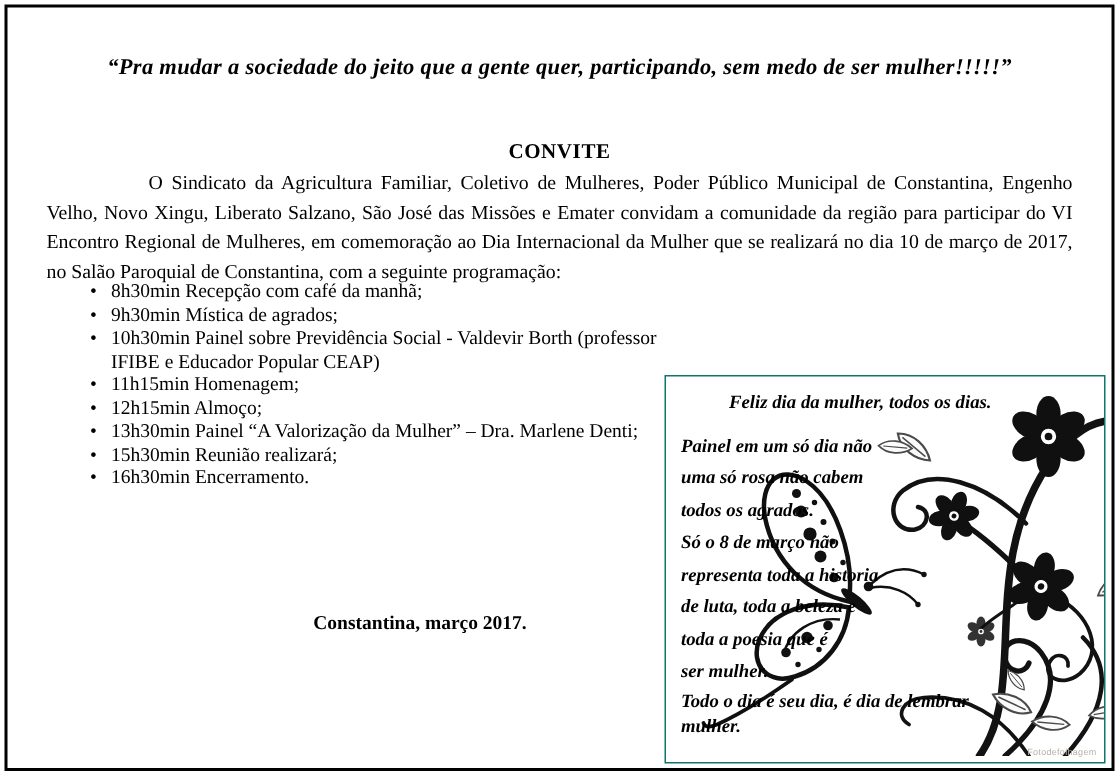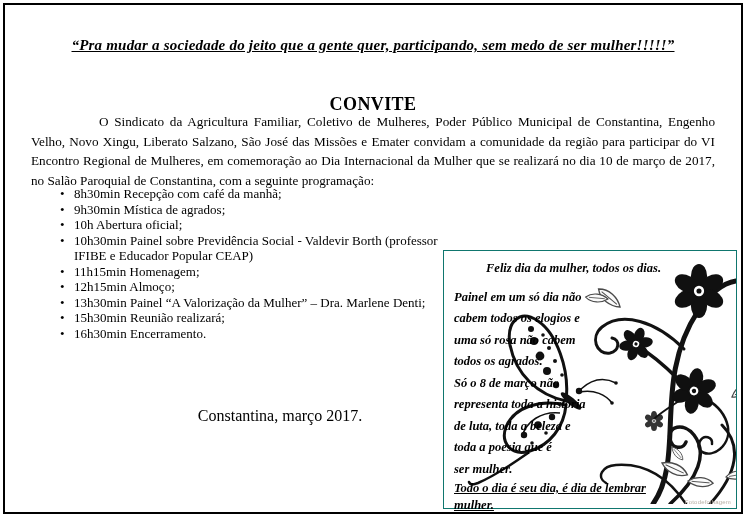--- a/index.html
+++ b/index.html
@@ -19,28 +19,27 @@
     pointer-events:none;
   }
   .hquote{
     position:absolute;
     top:37px;left:38px;right:38px;
     text-align:center;
     font-size:15px;
     font-weight:bold;
     font-style:italic;
     letter-spacing:.2px;
-    text-decoration:underline;
   }
   .title{
     position:absolute;
     top:94px;left:0;width:746px;
     text-align:center;
     font-weight:bold;
-    font-size:18px;
+    font-size:14px;
     letter-spacing:.4px;
   }
   .bodytext{
     position:absolute;
     top:112px;left:31px;width:684px;
     margin:0;
     font-size:13.2px;
     line-height:19.5px;
     text-align:justify;
     text-indent:68px;
@@ -59,22 +58,22 @@
   }
   .sched li::before{
     content:"\2022";
     position:absolute;
     left:0;top:0;
   }
   .dateline{
     position:absolute;
     top:407px;left:30px;width:500px;
     text-align:center;
-    font-weight:normal;
-    font-size:16px;
+    font-weight:bold;
+    font-size:13px;
   }
   .qbox{
     position:absolute;
     left:443px;top:250px;
     width:294px;height:259px;
     border:1px solid #0f766e;
     box-sizing:border-box;
     background:#fff;
   }
   .qbox svg{
@@ -94,21 +93,20 @@
     line-height:21.5px;
     white-space:nowrap;
   }
   .qfirst{
     padding-left:32px;
     margin-bottom:7px;
   }
   .qlast{
     line-height:17px;
     white-space:normal;
-    text-decoration:underline;
   }
   .wmark{
     position:absolute;
     right:5px;bottom:3px;
     z-index:3;
     font-family:"Liberation Sans", sans-serif;
     font-size:6px;
     color:#b8b0a6;
     letter-spacing:.2px;
   }
@@ -122,21 +120,20 @@
 
   <div class="hquote">“Pra mudar a sociedade do jeito que a gente quer, participando, sem medo de ser mulher!!!!!”</div>
 
   <div class="title">CONVITE</div>
 
   <p class="bodytext">O Sindicato da Agricultura Familiar, Coletivo de Mulheres, Poder Público Municipal de Constantina, Engenho Velho, Novo Xingu, Liberato Salzano, São José das Missões e Emater convidam a comunidade da região para participar do VI Encontro Regional de Mulheres, em comemoração ao Dia Internacional da Mulher que se realizará no dia 10 de março de 2017, no Salão Paroquial de Constantina, com a seguinte programação:</p>
 
   <ul class="sched">
     <li>8h30min Recepção com café da manhã;</li>
     <li>9h30min Mística de agrados;</li>
-    <li>10h Abertura oficial;</li>
     <li>10h30min Painel sobre Previdência Social - Valdevir Borth (professor IFIBE e Educador Popular CEAP)</li>
     <li>11h15min Homenagem;</li>
     <li>12h15min Almoço;</li>
     <li>13h30min Painel “A Valorização da Mulher” – Dra. Marlene Denti;</li>
     <li>15h30min Reunião realizará;</li>
     <li>16h30min Encerramento.</li>
   </ul>
 
   <div class="dateline">Constantina, março 2017.</div>
 
@@ -214,21 +211,20 @@
           <path d="M14,-9 C28,-12 40,-6 46,2"></path>
         </g>
         <circle cx="50" cy="-18" r="1.8" fill="#101010"></circle>
         <circle cx="46" cy="2" r="1.8" fill="#101010"></circle>
       </g>
     </svg>
 
     <div class="qlines">
       <div class="qline qfirst">Feliz dia da mulher, todos os dias.</div>
       <div class="qline">Painel em um só dia não</div>
-      <div class="qline">cabem todos os elogios e</div>
       <div class="qline">uma só rosa não cabem</div>
       <div class="qline">todos os agrados.</div>
       <div class="qline">Só o 8 de março não</div>
       <div class="qline">representa toda a historia</div>
       <div class="qline">de luta, toda a beleza e</div>
       <div class="qline">toda a poesia que é</div>
       <div class="qline">ser mulher.</div>
       <div class="qline qlast">Todo o dia é seu dia, é dia de lembrar</div>
       <div class="qline qlast">mulher.</div>
     </div>

